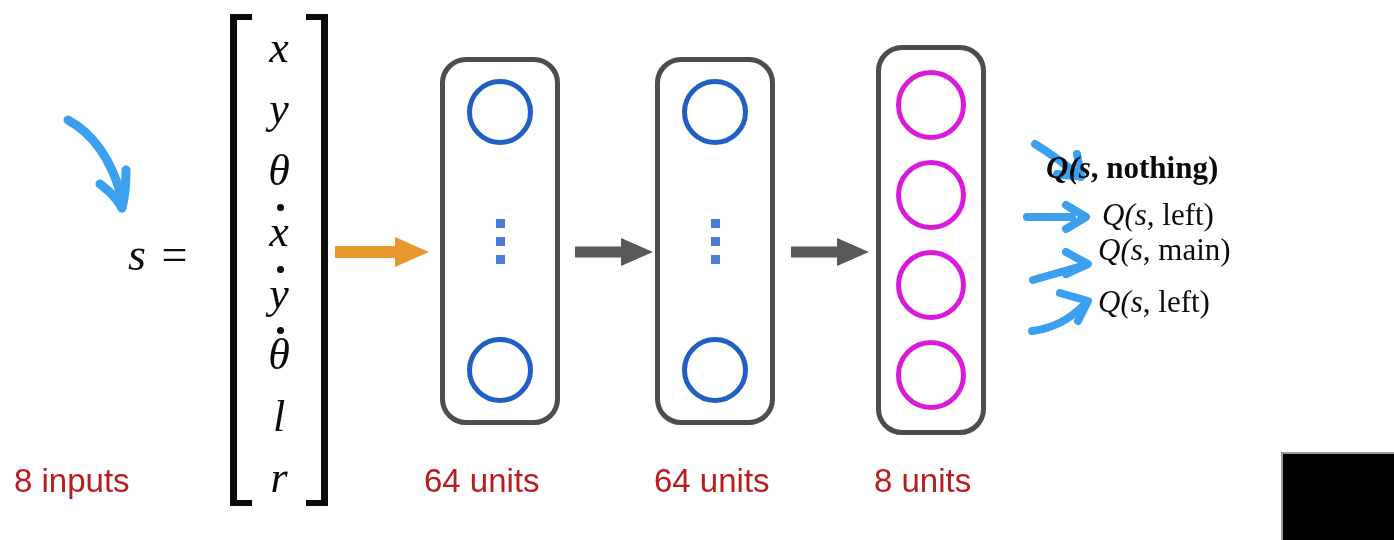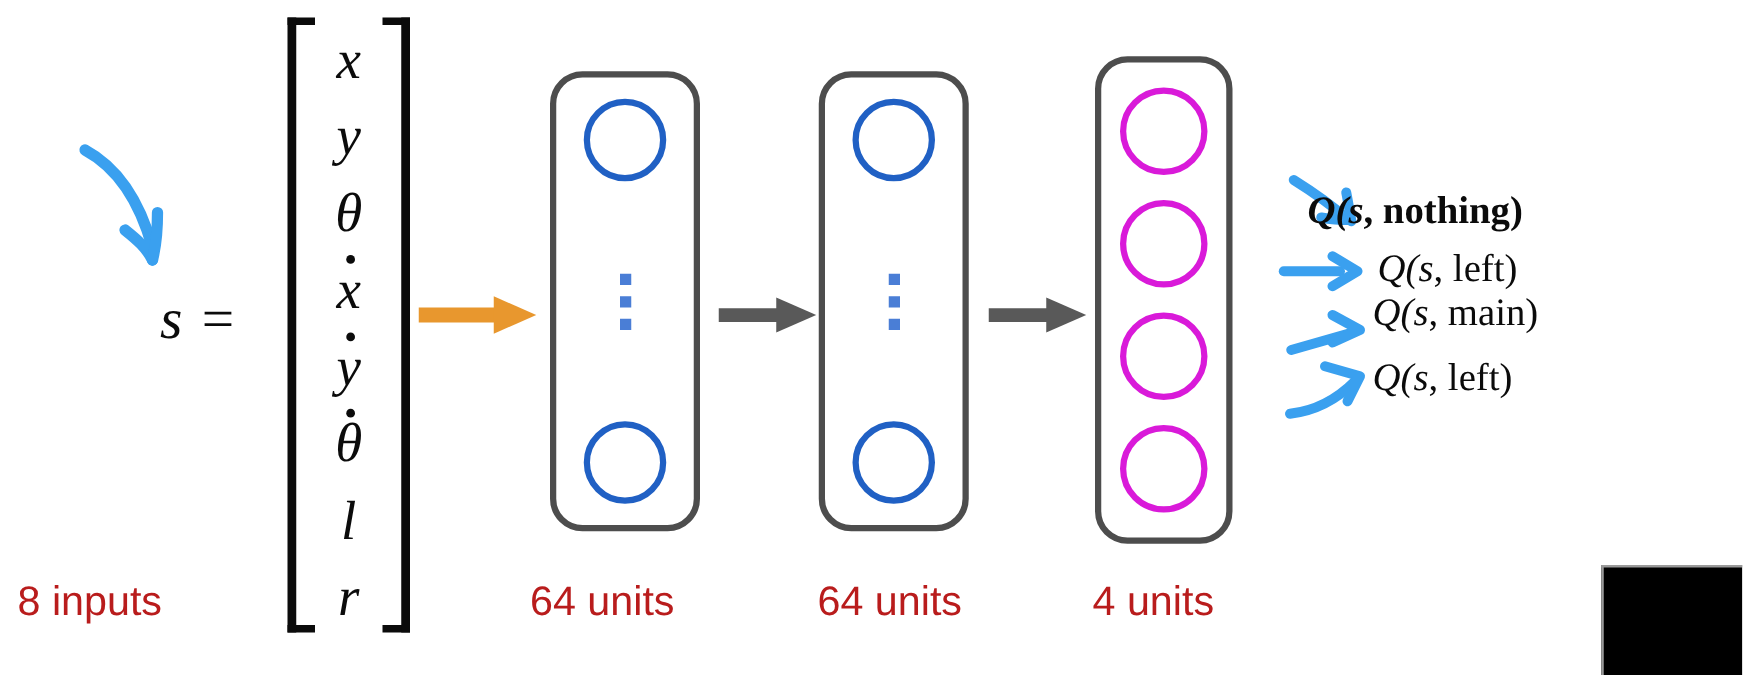--- a/index.html
+++ b/index.html
@@ -247,21 +247,21 @@
     <line x1="2" y1="17" x2="54" y2="17" stroke="#595959" stroke-width="11"></line>
     <polygon points="48,3 80,17 48,31" fill="#595959"></polygon>
   </svg>
 
   <div class="layer-box output-layer" style="left:876px; top:45px; width:110px; height:390px;">
     <div class="unit-circle unit-magenta"></div>
     <div class="unit-circle unit-magenta"></div>
     <div class="unit-circle unit-magenta"></div>
     <div class="unit-circle unit-magenta"></div>
   </div>
-  <div class="caption" style="left:874px; top:462px;">4 units</div>
+  <div class="caption" style="left:874px; top:462px;">8 units</div>
 
   <svg class="arrow-svg" style="left:1031px; top:140px; width:56px; height:44px;" viewBox="0 0 56 44">
     <path d="M4 4 C 20 14, 34 24, 48 36" stroke="#3aa0ef" stroke-width="8" fill="none" stroke-linecap="round"></path>
     <path d="M26 34 C 36 36, 44 36, 50 36" stroke="#3aa0ef" stroke-width="8" fill="none" stroke-linecap="round"></path>
     <path d="M46 14 C 48 24, 49 31, 50 37" stroke="#3aa0ef" stroke-width="8" fill="none" stroke-linecap="round"></path>
   </svg>
 
   <svg class="arrow-svg" style="left:1024px; top:200px; width:66px; height:34px;" viewBox="0 0 66 34">
     <line x1="3" y1="17" x2="48" y2="17" stroke="#3aa0ef" stroke-width="8" stroke-linecap="round"></line>
     <path d="M42 5 L 62 17 L 42 29" stroke="#3aa0ef" stroke-width="8" fill="none" stroke-linecap="round" stroke-linejoin="round"></path>

